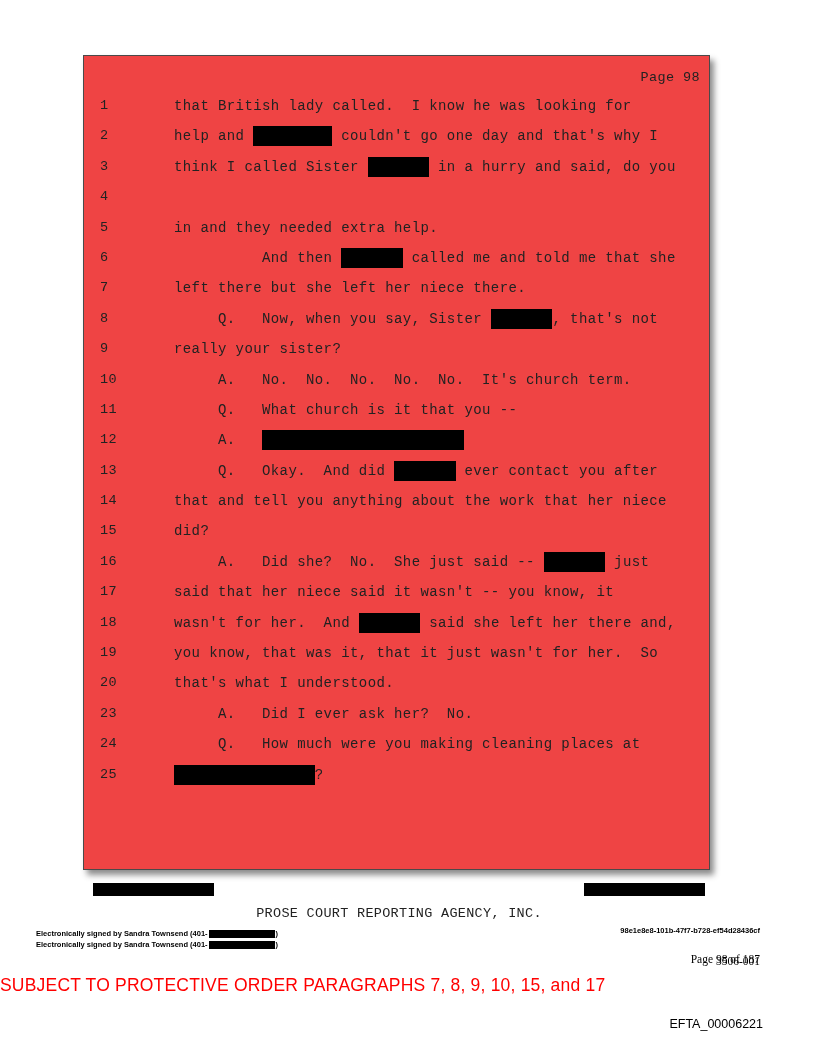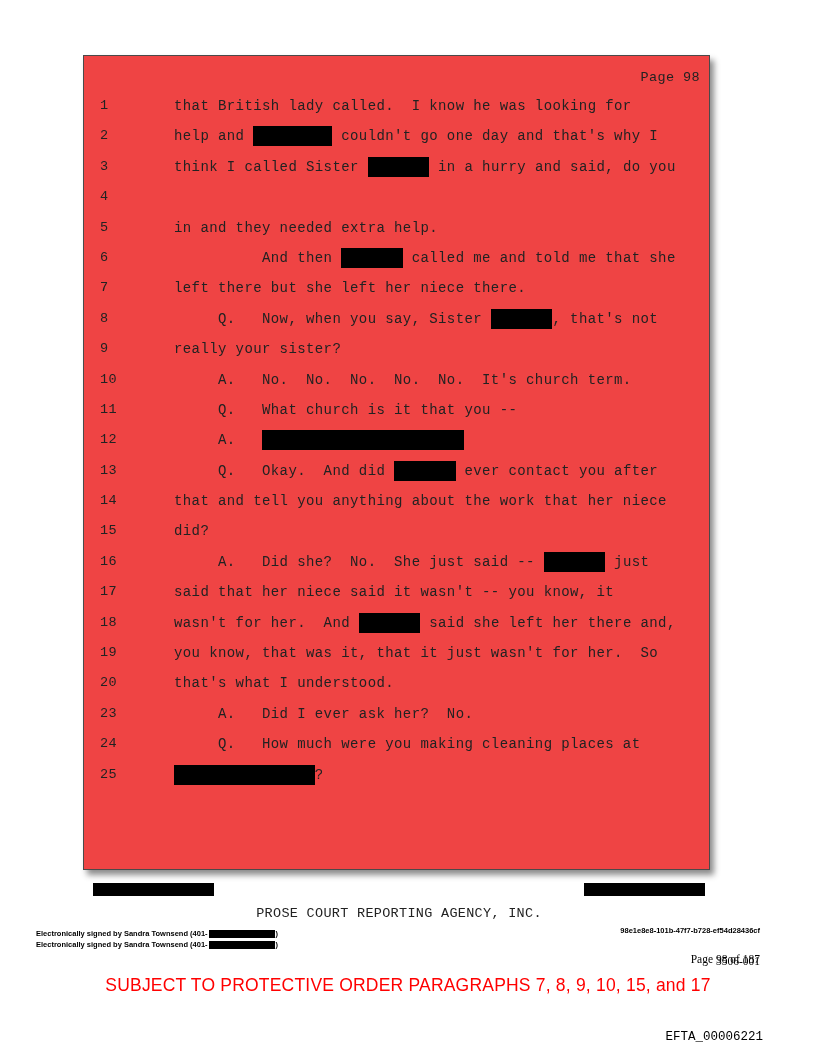--- a/index.html
+++ b/index.html
@@ -56,28 +56,28 @@
     position:absolute; top:939px; right:56px;
     font-family:"Liberation Serif","DejaVu Serif",serif;
     font-size:11.5px; color:#000;margin-top:16px;
   }
   .page-of {
     position:absolute; top:953px; right:56px;
     font-family:"Liberation Serif","DejaVu Serif",serif;
     font-size:11.5px; color:#000;margin-left:7px;
   }
   .protective {
-    position:absolute; top:975px; left:0; right:0; text-align:center;
+    position:absolute; top:975px; left:0; right:0; 
     font-family:"Liberation Sans","DejaVu Sans",sans-serif;
     font-size:17.5px; letter-spacing:0.2px;
   }
   .bates {
     position:absolute; top:1017px; right:53px;
-    font-family:Liberation Mono, monospace;
-    font-size:12.5px; color:#000;margin-top:13px;
+    font-family:Liberation Sans, sans-serif;
+    font-size:12.5px; color:#000;
   }
 </style>
 </head>
 <body>
 
 <div class="page-box">
   <div class="page-num">Page 98</div>
   <div class="lines">
       <div class="tline">
         <span class="lnum">1</span>

